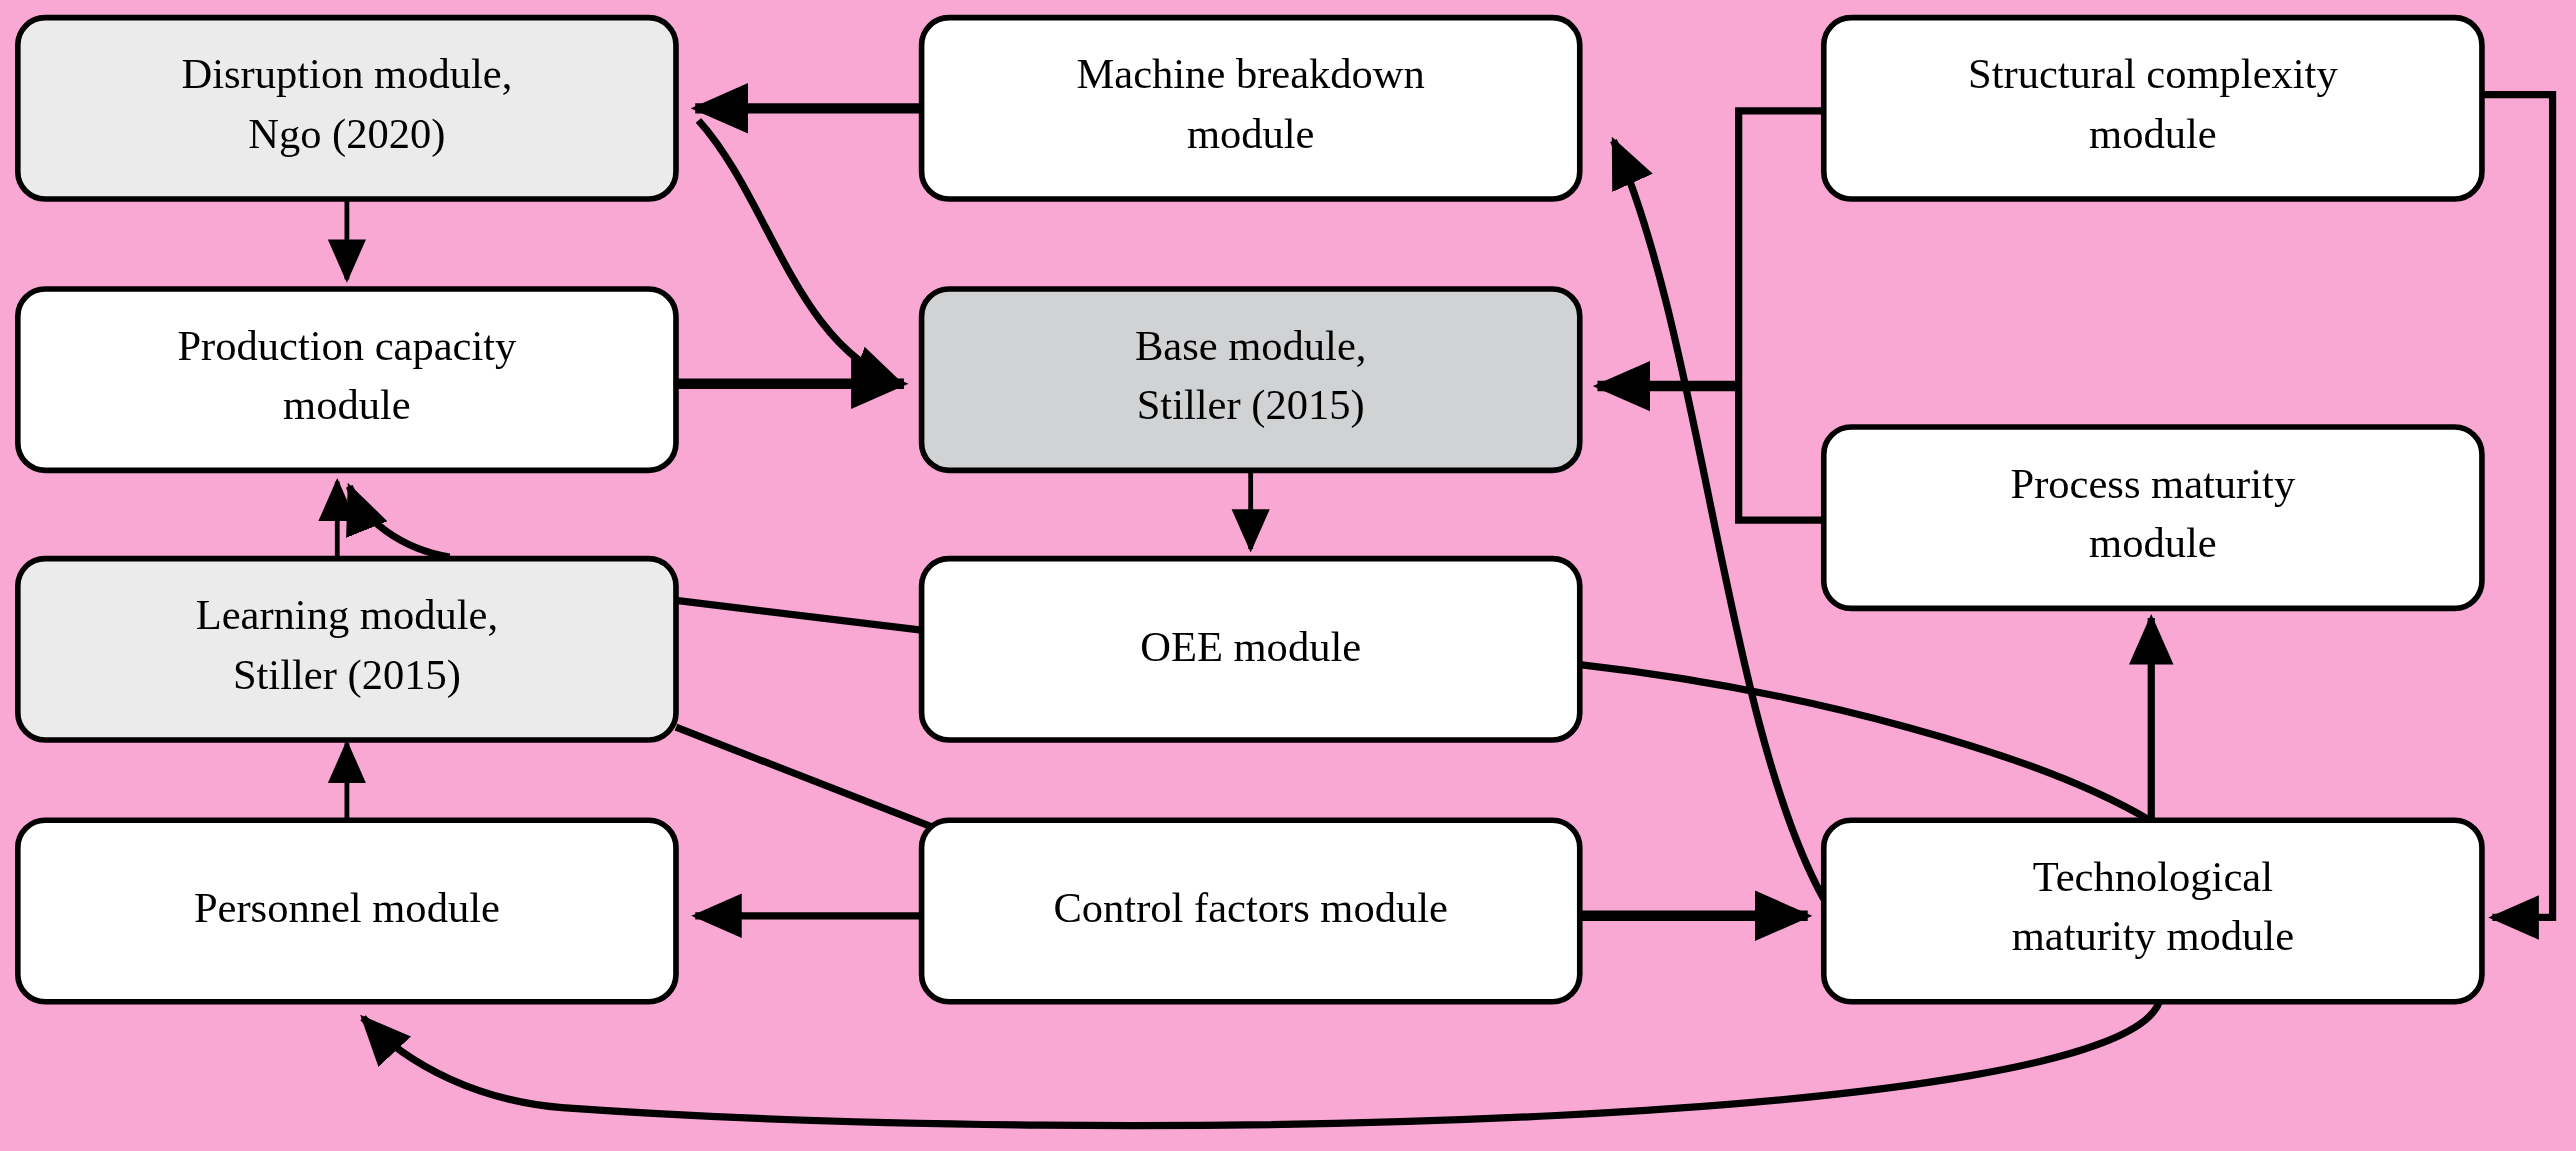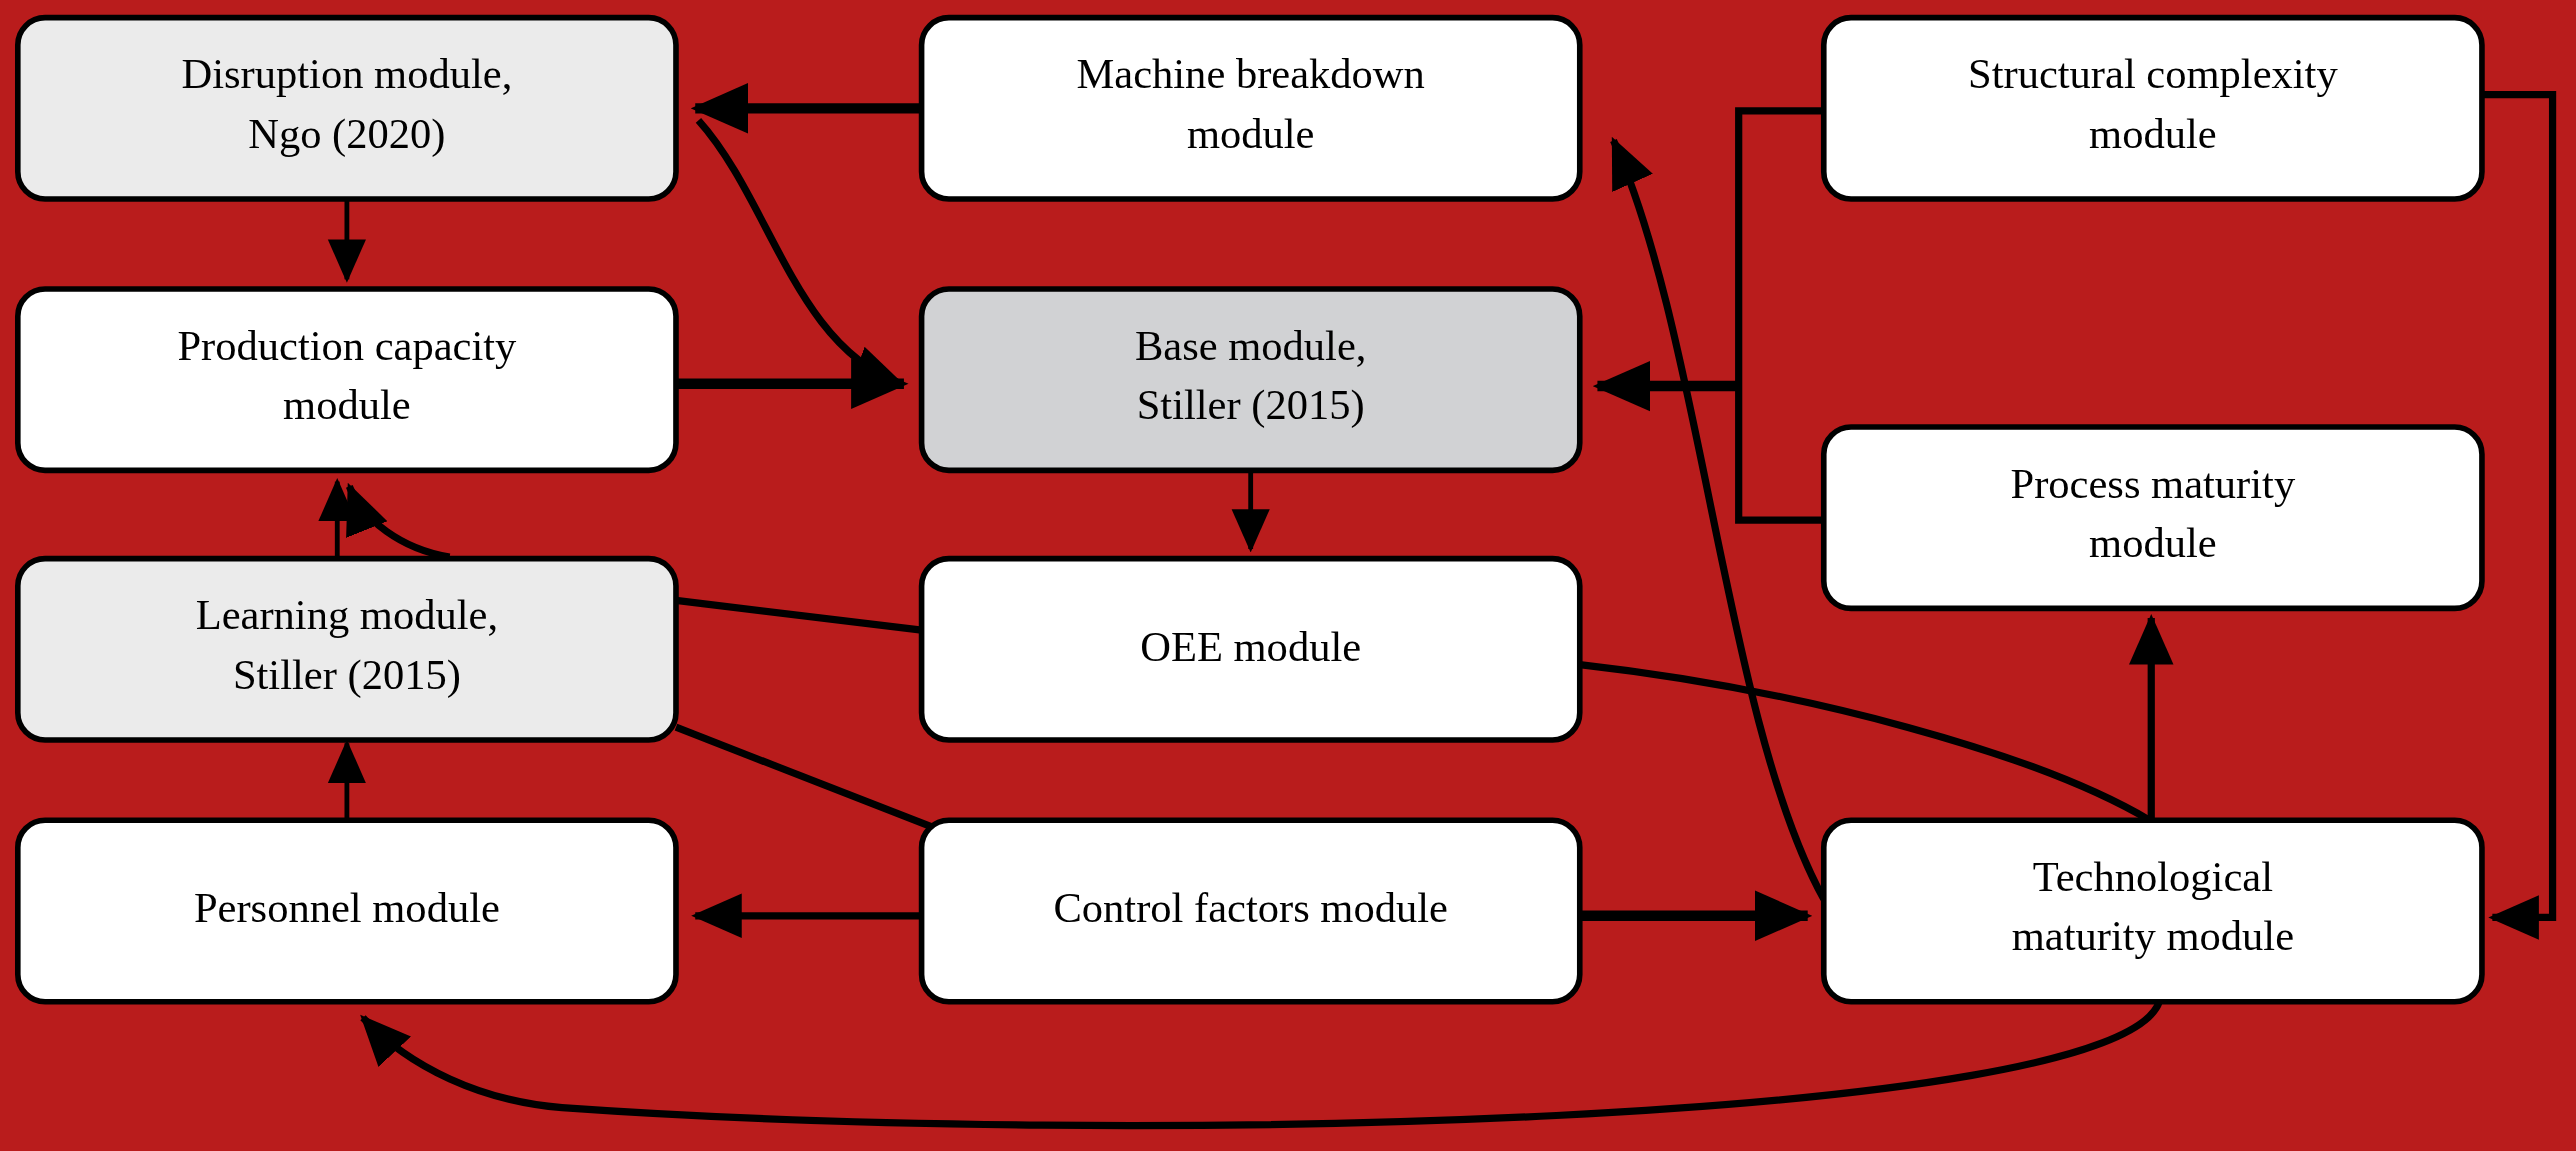--- a/index.html
+++ b/index.html
@@ -7,21 +7,21 @@
     padding: 0;
     background: #ffffff;
   }
   body {
     font-family: "Liberation Serif", "DejaVu Serif", serif;
   }
   #diagram-root {
     position: relative;
     width: 2576px;
     height: 1151px;
-    background: #b91c1c;
+    background: #f9a8d4;
     overflow: hidden;
   }
   #diagram-svg {
     position: absolute;
     top: 0;
     left: 0;
     width: 2576px;
     height: 1151px;
     display: block;
   }

